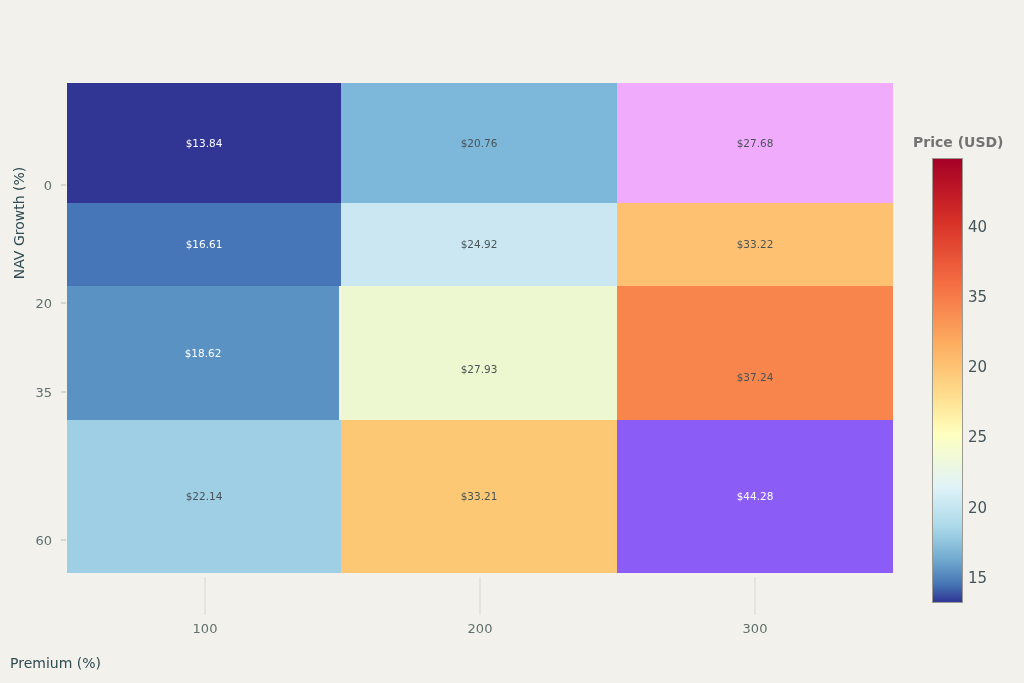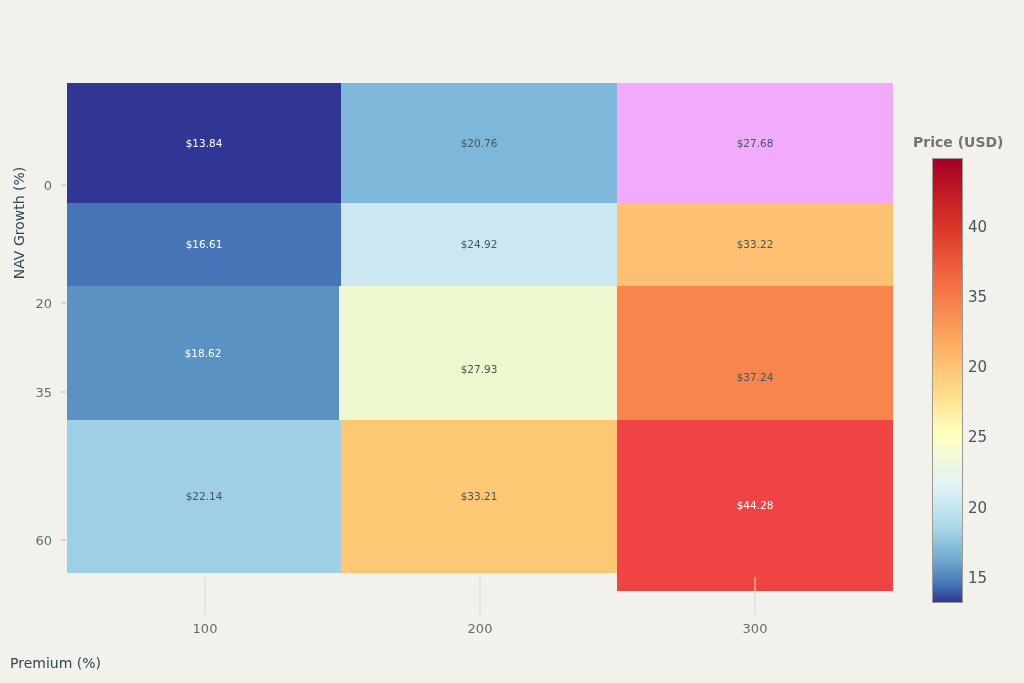--- a/index.html
+++ b/index.html
@@ -150,21 +150,21 @@
       </div>
       <div class="cell" style="left: 550px; top: 203px; width: 276px; height: 134px; background: rgb(247, 133, 76);">
         <span class="val" style="color: rgb(74, 84, 88); margin-top: 48px;">$37.24</span>
       </div>
       <div class="cell" style="left: 0px; top: 337px; width: 274px; height: 153px; background: rgb(158, 207, 229);">
         <span class="val" style="color: rgb(74, 84, 88);">$22.14</span>
       </div>
       <div class="cell" style="left: 274px; top: 337px; width: 276px; height: 153px; background: rgb(253, 200, 116);">
         <span class="val" style="color: rgb(74, 84, 88);">$33.21</span>
       </div>
-      <div class="cell" style="left: 550px; top: 337px; width: 276px; height: 171px; background: #ef4444;">
+      <div class="cell" style="left: 550px; top: 337px; width: 276px; height: 153px; background: #8b5cf6;">
         <span class="val" style="color: rgb(255, 255, 255);">$44.28</span>
       </div>
     </div>
 
   <div id="yticks">
       <div class="ytick-label" style="top: 185px; left: 24px; width: 28px;">0</div>
       <div class="ytick-mark" style="top: 185px; left: 61px;"></div>
       <div class="ytick-label" style="top: 303px; left: 24px; width: 28px;">20</div>
       <div class="ytick-mark" style="top: 303px; left: 61px;"></div>
       <div class="ytick-label" style="top: 392px; left: 24px; width: 28px;">35</div>

